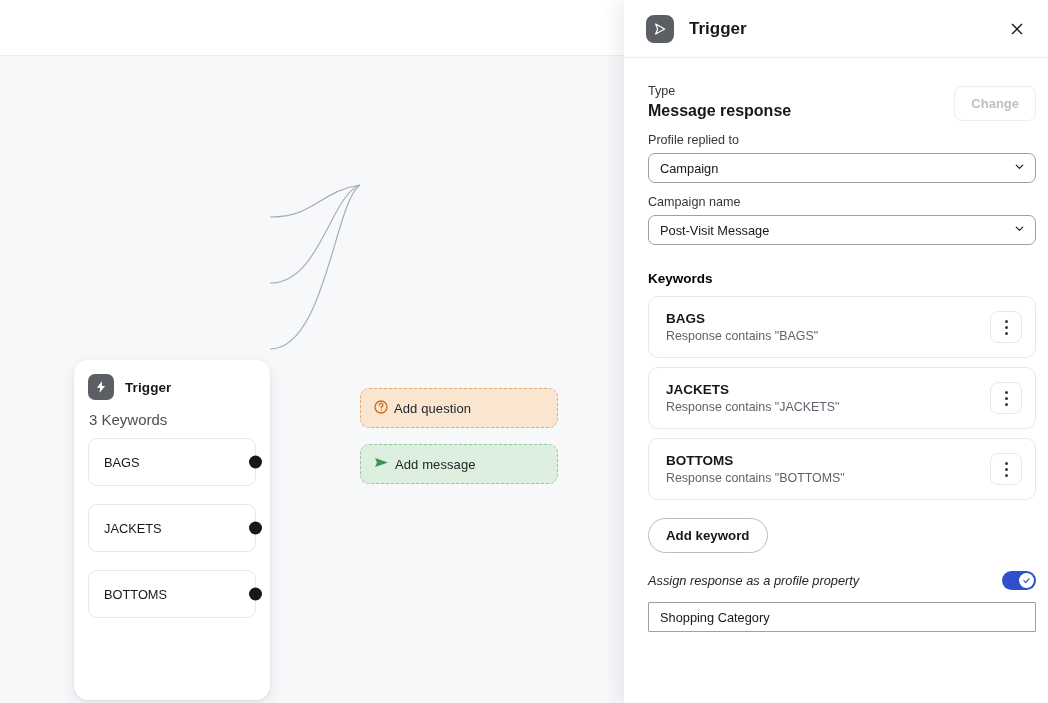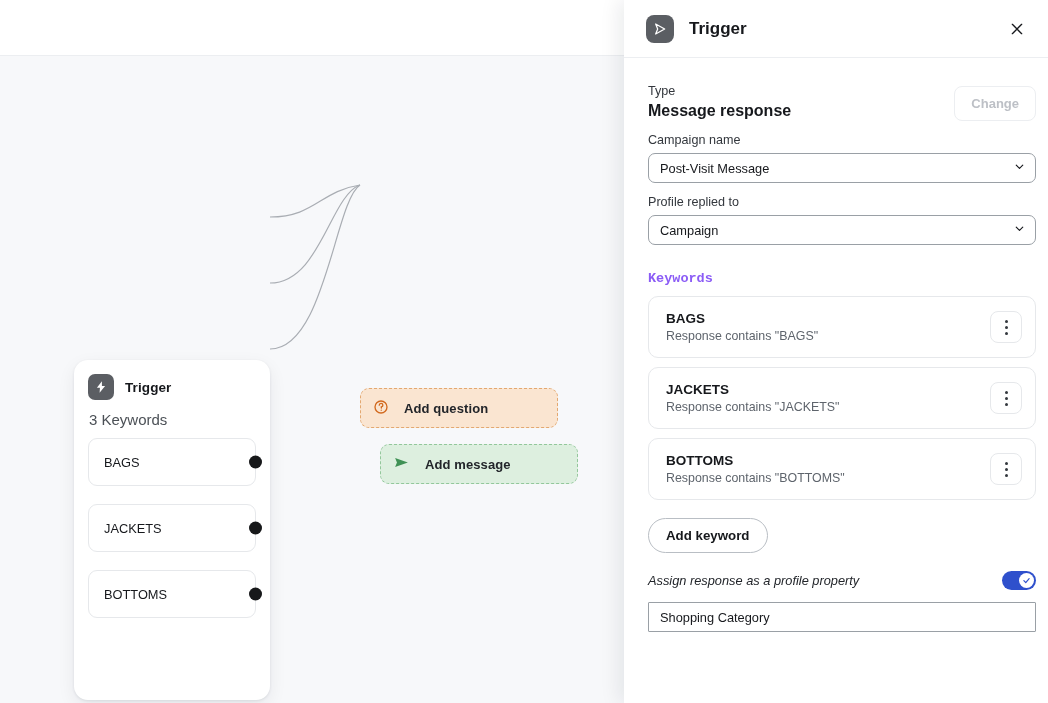--- a/index.html
+++ b/index.html
@@ -49,29 +49,29 @@
   }
   .chip:last-child { margin-bottom: 0; }
   .dot {
     position: absolute; right: -7px; top: 50%; transform: translateY(-50%);
     width: 13px; height: 13px; border-radius: 50%; background: #17181a;
   }
 
   
   .add-btn {
     position: absolute; width: 198px; height: 40px; border-radius: 9px;
-    display: flex; align-items: center; gap: 15px; padding-left: 12px;
-    font-size: 13px; font-weight: bold; letter-spacing: .1px;
+    display: flex; align-items: center; gap: 5px; padding-left: 12px;
+    font-size: 13px; font-weight: normal; letter-spacing: .1px;
   }
   .add-question {
     left: 360px; top: 332px;
     background: #fae5d1; border: 1.5px dashed #e3a870; color: #22252a;
   }
   .add-message {
-    left: 380px; top: 388px;
+    left: 360px; top: 388px;
     background: #ddefdf; border: 1.5px dashed #93c79b; color: #22252a;
   }
 
   
   .panel {
     position: absolute; right: 0; top: 0; width: 424px; height: 703px;
     background: #ffffff; box-shadow: -6px 0 18px rgba(16,24,40,.08);
   }
   .panel-head {
     height: 58px; border-bottom: 1px solid #eceef1;
@@ -99,21 +99,21 @@
 
   .field { margin-top: 12px; }
   .field .lbl { margin-bottom: 6px; display: block; }
   .select {
     position: relative; height: 30px; border: 1px solid #9aa0a6; border-radius: 7px;
     background: #fff; display: flex; align-items: center; padding: 0 30px 0 11px;
     font-size: 12.8px; color: #16181c;
   }
   .select .chev { position: absolute; right: 9px; top: 50%; transform: translateY(-50%); }
 
-  .section-title { font-size: 13.5px; font-weight: bold; color: #8b5cf6; margin: 26px 0 10px; font-family: Liberation Mono, monospace; }
+  .section-title { font-size: 13.5px; font-weight: bold; color: #000000; margin: 26px 0 10px; }
 
   .kw-card {
     border: 1px solid #e6e8eb; border-radius: 10px; background: #fff;
     height: 62px; margin-bottom: 9px; display: flex; align-items: center;
     padding: 0 13px 0 17px;
   }
   .kw-name { font-size: 13.5px; font-weight: bold; color: #16181c; }
   .kw-desc { font-size: 12.4px; color: #5e646c; margin-top: 3px; }
   .kebab {
     margin-left: auto; width: 32px; height: 32px; border-radius: 8px;
@@ -232,35 +232,35 @@
 
       <div class="type-row">
         <div>
           <div class="lbl">Type</div>
           <div class="val-strong">Message response</div>
         </div>
         <button class="btn-change">Change</button>
       </div>
 
       <div class="field">
-        <span class="lbl">Campaign name</span>
+        <span class="lbl">Profile replied to</span>
         <div class="select">
-          <span>Post-Visit Message</span>
+          <span>Campaign</span>
           <span class="chev">
             <svg width="13" height="13" viewBox="0 0 24 24" fill="none" stroke="#16181c" stroke-width="2.1" stroke-linecap="round" stroke-linejoin="round">
               <path d="M6 9.5 L12 15.5 L18 9.5"></path>
             </svg>
           </span>
         </div>
       </div>
 
       <div class="field">
-        <span class="lbl">Profile replied to</span>
+        <span class="lbl">Campaign name</span>
         <div class="select">
-          <span>Campaign</span>
+          <span>Post-Visit Message</span>
           <span class="chev">
             <svg width="13" height="13" viewBox="0 0 24 24" fill="none" stroke="#16181c" stroke-width="2.1" stroke-linecap="round" stroke-linejoin="round">
               <path d="M6 9.5 L12 15.5 L18 9.5"></path>
             </svg>
           </span>
         </div>
       </div>
 
       <div class="section-title">Keywords</div>
 

